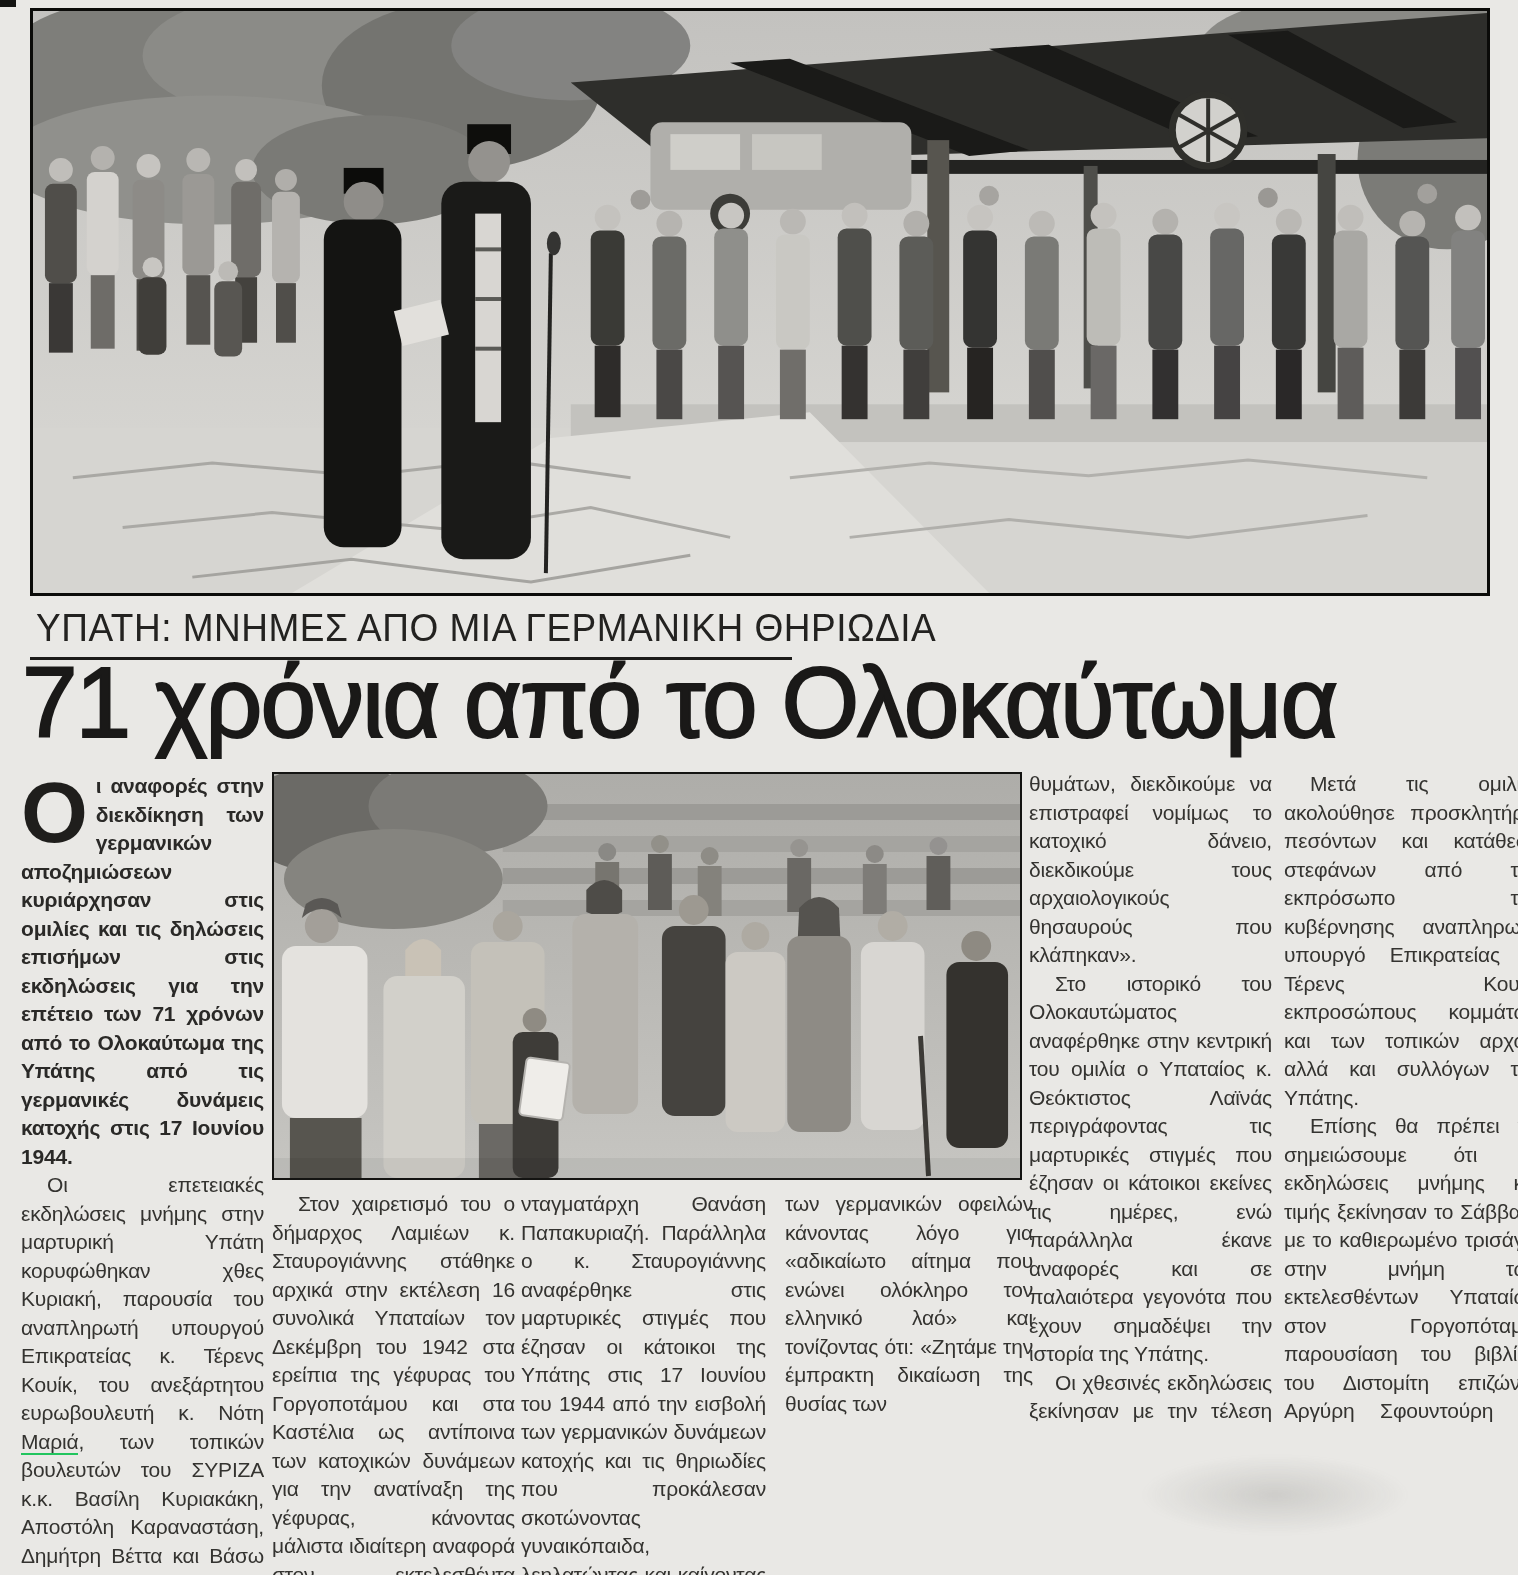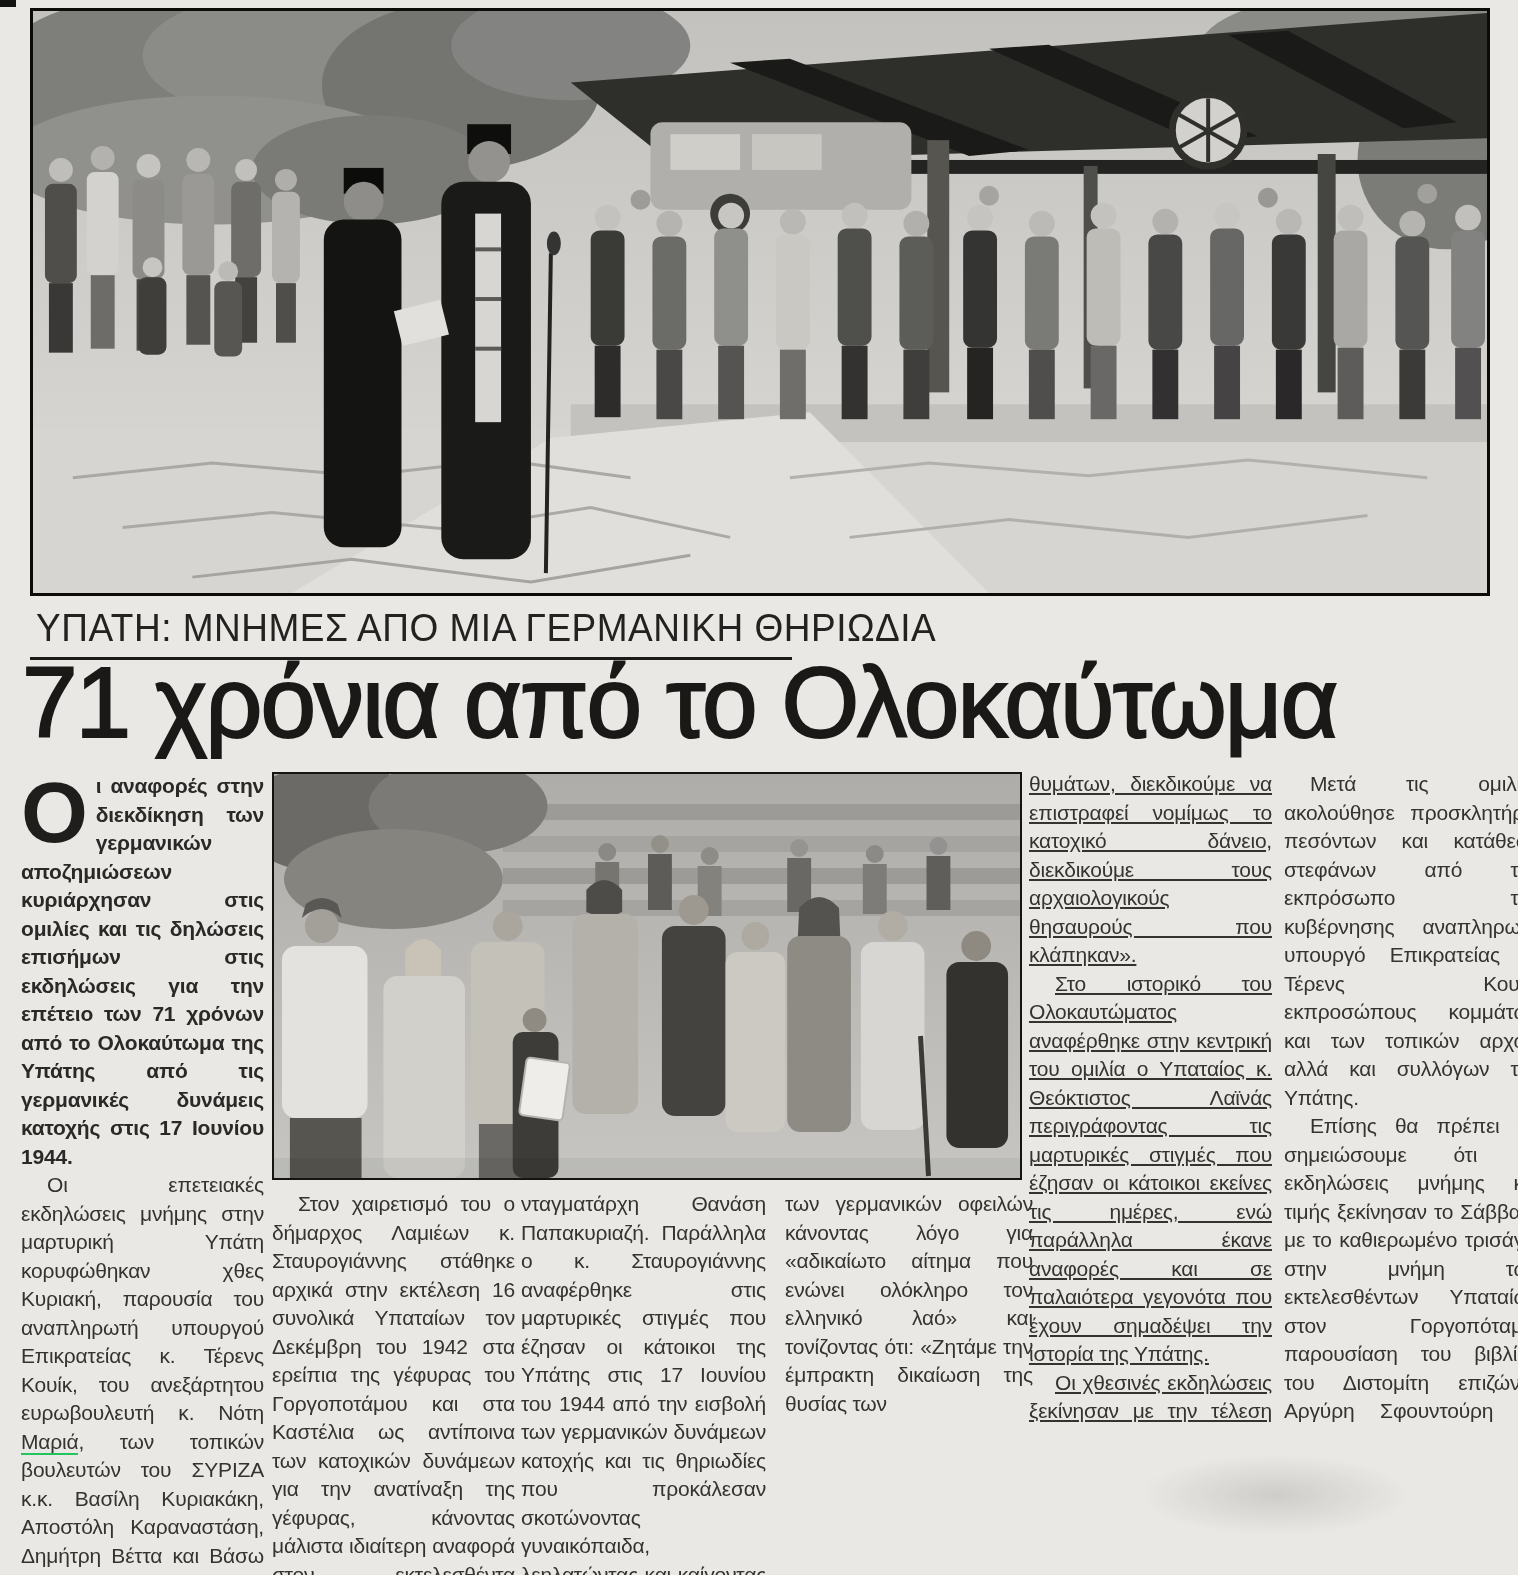--- a/index.html
+++ b/index.html
@@ -46,21 +46,21 @@
   .dropcap{
     float:left;font-size:86px;line-height:68px;font-weight:700;
     padding:6px 8px 0 0;color:#1f1e1c;
   }
   .uline{text-underline-offset:3px;border-bottom:2px solid #22c55e;}
 
   .col1{left:21px;top:772px;width:243px;height:803px;}
   .col2{left:272px;top:1190px;width:243px;height:385px;}
   .col3{left:521px;top:1190px;width:245px;height:385px;}
   .col4{left:785px;top:1190px;width:248px;height:385px;}
-  .col5{left:1029px;top:770px;width:243px;height:660px;text-decoration:underline;}
+  .col5{left:1029px;top:770px;width:243px;height:660px;}
   .col6{left:1284px;top:770px;width:256px;height:660px;}
 
   .smudge{
     position:absolute;left:1140px;top:1455px;width:270px;height:80px;
     background:radial-gradient(ellipse at center,rgba(110,110,106,.22),transparent 70%);
     filter:blur(2px);
   }
 </style>
 </head>
 <body>

